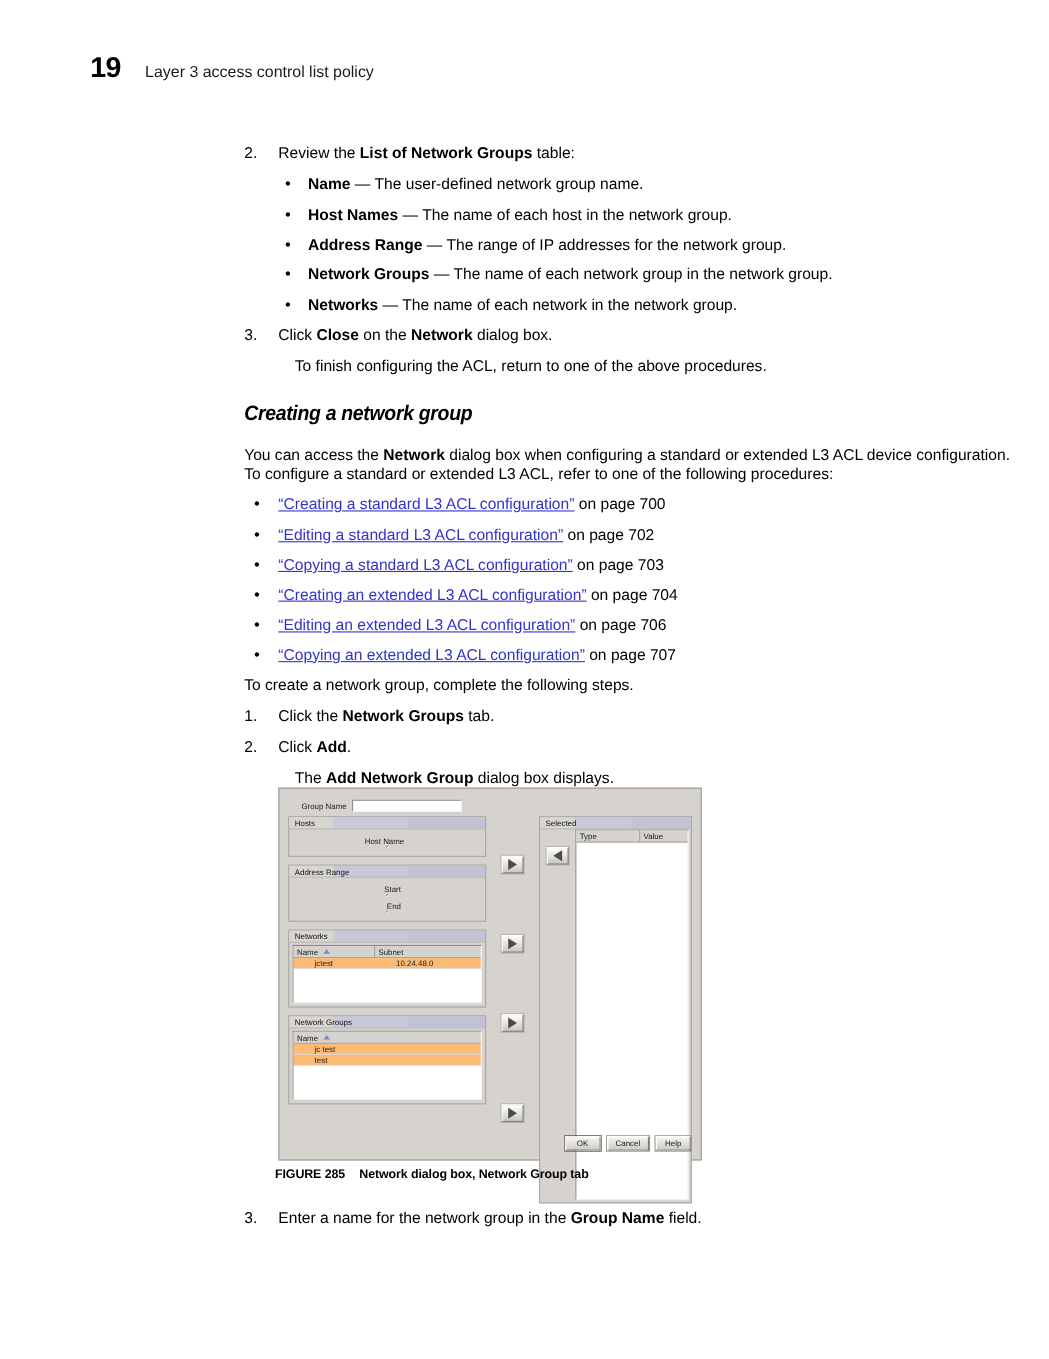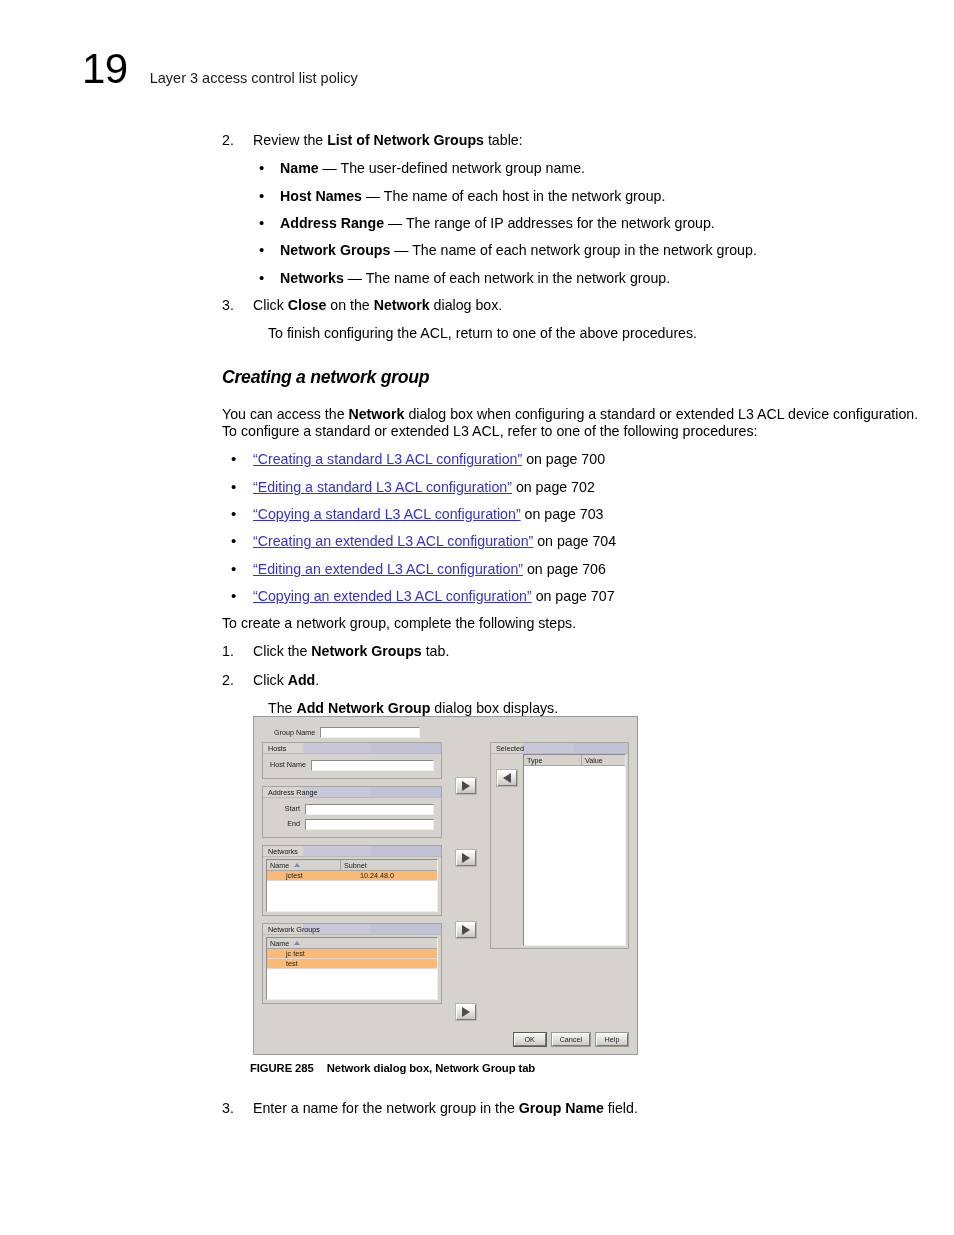--- a/index.html
+++ b/index.html
@@ -16,22 +16,22 @@
 
   
   .page-header {
     position: absolute;
     left: 82px;
     top: 48px;
     display: flex;
     align-items: baseline;
   }
   .chapter-num {
-    font-size: 42px;
-    font-weight: normal;
+    font-size: 26px;
+    font-weight: bold;
     letter-spacing: -0.5px;
     line-height: 1;
   }
   .chapter-title {
     font-size: 14.5px;
     margin-left: 22px;
     color: #1a1a1a;
   }
 
   
@@ -165,22 +165,23 @@
     border-bottom: 1px solid #bdbab5;
     padding: 1px 0 0 5px;
     font-size: 7.2px;
     line-height: 10px;
     color: #111;
   }
   .gpanel-inner { padding: 6px 7px 7px 7px; }
 
   .field-row {
     display: flex;
-    align-items: flex-start;
+    align-items: center;
     margin-bottom: 4px;
+    flex-direction: column;
   }
   .field-row:last-child { margin-bottom: 0; }
   .field-label {
     width: 30px;
     text-align: right;
     margin-right: 5px;
   }
   .field-label.wide { width: 36px; }
   .field-row .txtfield { flex: 1; }
 
@@ -267,21 +268,21 @@
   }
   .ab1 { left: 10px; top: 36px; }
   .ab2 { left: 10px; top: 108px; }
   .ab3 { left: 10px; top: 180px; }
   .ab4 { left: 10px; top: 262px; }
 
   
   .selpanel {
     border: 1px solid #a8a5a0;
     background: #d6d3ce;
-    height: 207px;
+    height: 352px;
     display: flex;
     flex-direction: column;
   }
   .selpanel-inner {
     flex: 1;
     display: flex;
     padding: 0px 2px 2px 2px;
   }
   .sel-leftcol {
     width: 30px;

